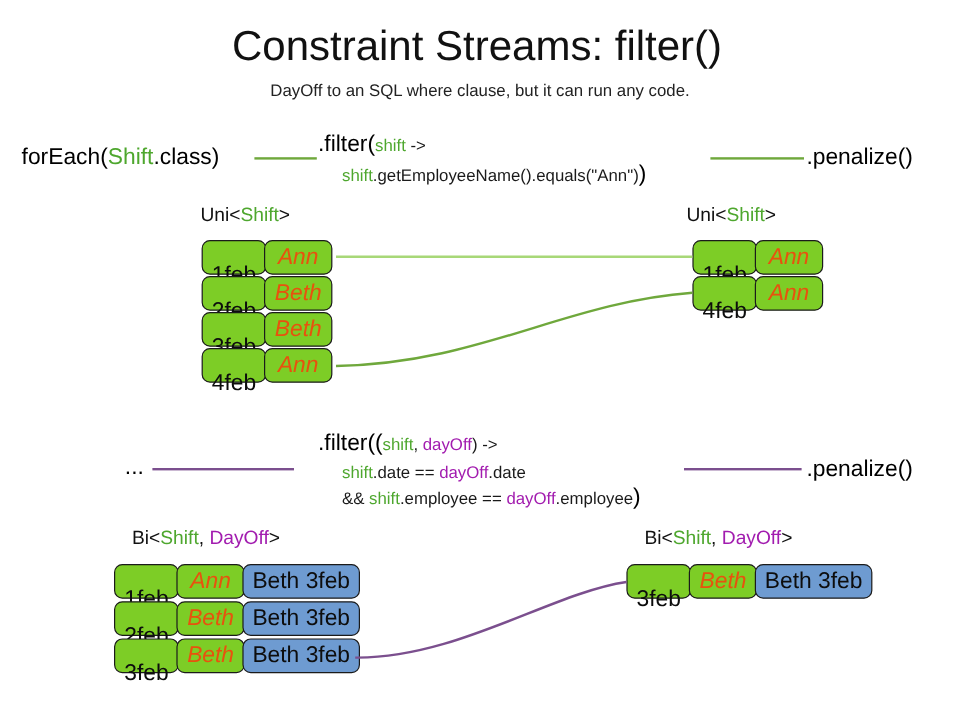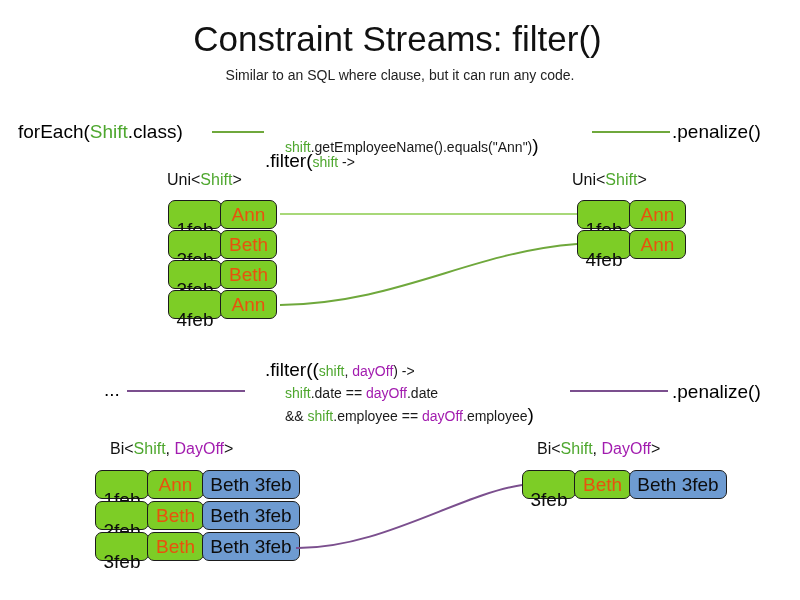--- a/index.html
+++ b/index.html
@@ -36,21 +36,21 @@
   }
 
   
   .pipeline-text { font-size: 19px; line-height: 23px; white-space: nowrap; color: #000; }
   .code-small { font-size: 14px; }
   .tok-shift { color: #4EA72E; }
   .tok-dayoff { color: #a21caf; }
   .tok-plain { color: #1a1a1a; }
 
   #foreach-label { top: 120px; left: 18px; }
-  #filter1 { top: 109px; left: 265px; margin-top: 40px; }
+  #filter1 { top: 109px; left: 265px; }
   #filter1-line2 { top: 134px; left: 285px; }
   #penalize1 { top: 120px; left: 672px; }
 
   #ellipsis { top: 378px; left: 104px; font-size: 19px; line-height: 23px; color:#000; }
   #filter2-line1 { top: 358px; left: 265px; }
   #filter2-line2 { top: 382px; left: 285px; }
   #filter2-line3 { top: 403px; left: 285px; }
   #penalize2 { top: 380px; left: 672px; }
 
   
@@ -92,36 +92,36 @@
     white-space: nowrap;
     margin-right: -2px;
   }
   .cell.green { background: #7DCD26; }
   .cell.blue  { background: #6E9BD1; }
   .cell .txt-date { color: #0d0d0d; margin-top: 30px; }
   .cell .txt-name { color: #E8520E; }
   .cell .txt-dayoff { color: #0d0d0d; }
 
   .w-date   { width: 54px; }
-  .w-name   { width: 57px; }
+  .w-name   { width: 57px; font-style: italic; }
   .w-dayoff { width: 98px; }
 
   
   #curves {
     position: absolute;
     top: 0; left: 0;
     width: 800px; height: 600px;
     pointer-events: none;
   }
 </style>
 </head>
 <body>
 
 <div class="abs" id="title">Constraint Streams: filter()</div>
-<div class="abs" id="subtitle">Similar to an SQL where clause, but it can run any code.</div>
+<div class="abs" id="subtitle">DayOff to an SQL where clause, but it can run any code.</div>
 
 <div class="abs pipeline-text" id="foreach-label">
   <span>forEach(</span><span class="tok-shift">Shift</span><span>.class)</span>
 </div>
 
 <div class="abs hline" id="line-a"></div>
 
 <div class="abs pipeline-text" id="filter1">
   <span>.filter(</span><span class="tok-shift code-small">shift</span><span class="code-small tok-plain"> -&gt;</span>
 </div>

